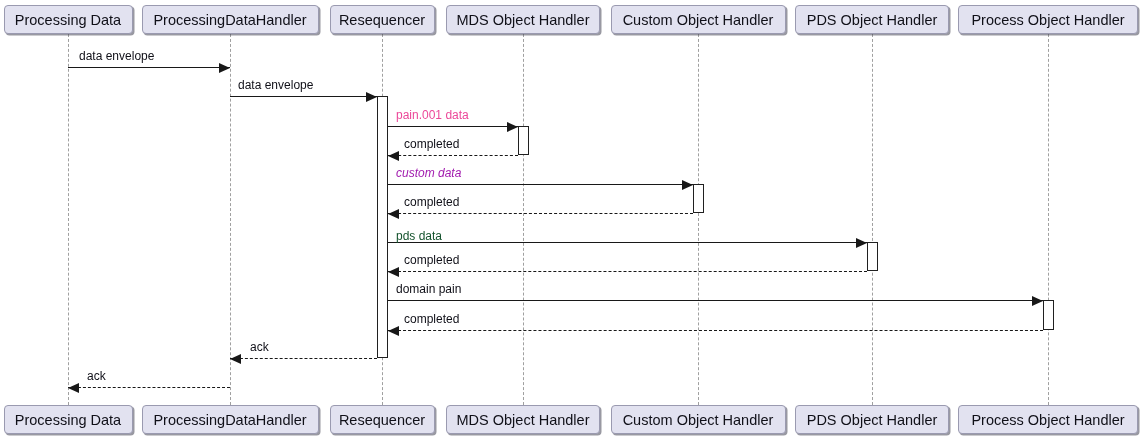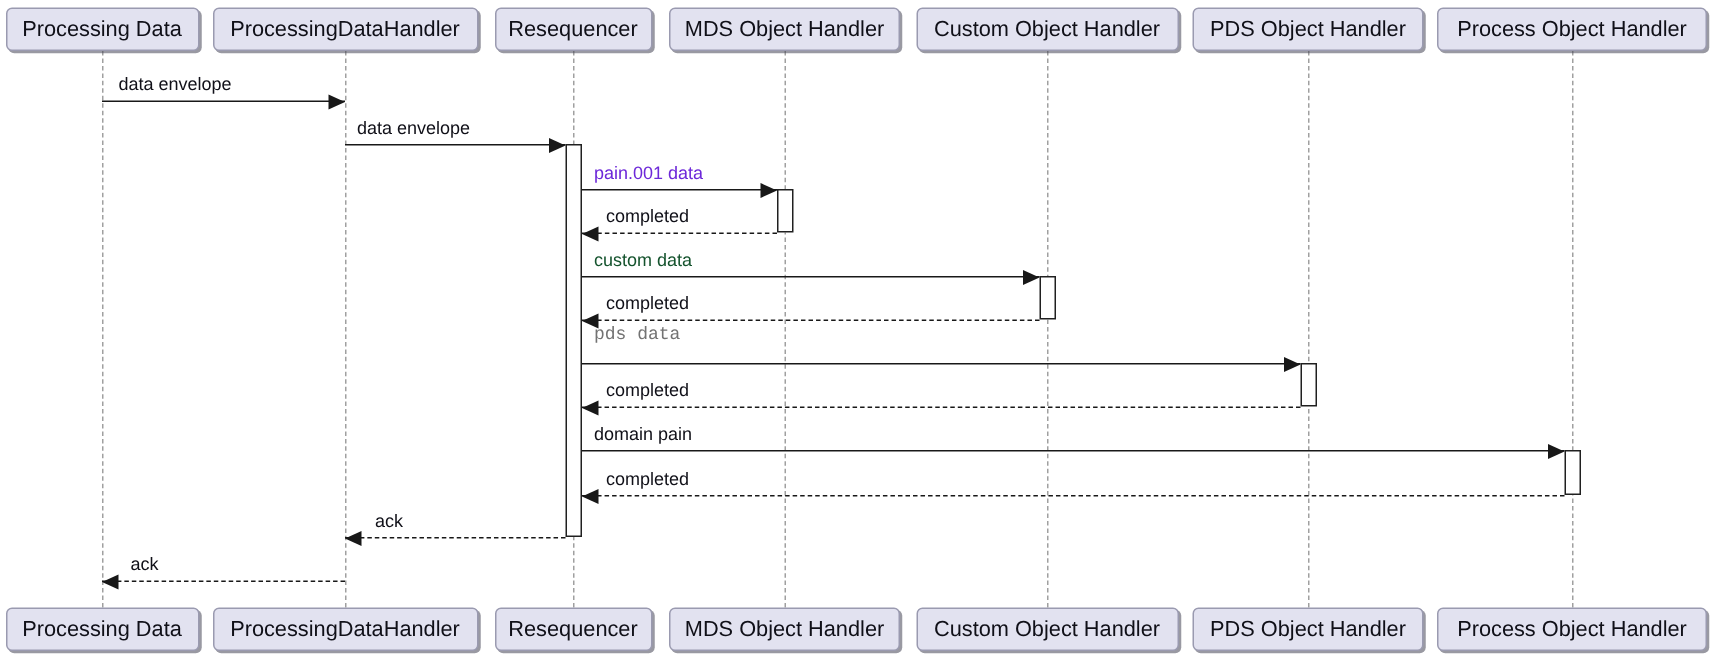--- a/index.html
+++ b/index.html
@@ -114,33 +114,33 @@
     <div class="act" style="left: 866.5px; top: 242px; width: 11px; height: 29px; background: rgb(255, 255, 255); border-color: rgb(32, 32, 32);"></div>
     <div class="act" style="left: 1042.5px; top: 300px; width: 11px; height: 30px; background: rgb(255, 255, 255); border-color: rgb(32, 32, 32);"></div>
     <div class="mline solid" style="left: 68px; top: 67px; width: 162px; border-top-color: rgb(24, 24, 24);"></div>
     <div class="mhead right" style="left: 219px; top: 62.5px;"></div>
     <div class="mlabel" style="left: 79px; top: 49px; color: rgb(16, 16, 24);">data envelope</div>
     <div class="mline solid" style="left: 230px; top: 96px; width: 147px; border-top-color: rgb(24, 24, 24);"></div>
     <div class="mhead right" style="left: 366px; top: 91.5px;"></div>
     <div class="mlabel" style="left: 238px; top: 78px; color: rgb(16, 16, 24);">data envelope</div>
     <div class="mline solid" style="left: 388px; top: 126px; width: 130px; border-top-color: rgb(24, 24, 24);"></div>
     <div class="mhead right" style="left: 507px; top: 121.5px;"></div>
-    <div class="mlabel" style="left: 396px; top: 108px; color: #6d28d9;">pain.001 data</div>
+    <div class="mlabel" style="left: 396px; top: 108px; color: #ec4899;">pain.001 data</div>
     <div class="mline dashed" style="left: 388px; top: 155px; width: 130px; border-top-color: rgb(24, 24, 24);"></div>
     <div class="mhead left" style="left: 388px; top: 150.5px;"></div>
     <div class="mlabel" style="left: 404px; top: 137px; color: rgb(16, 16, 24);">completed</div>
     <div class="mline solid" style="left: 388px; top: 184px; width: 305px; border-top-color: rgb(24, 24, 24);"></div>
     <div class="mhead right" style="left: 682px; top: 179.5px;"></div>
-    <div class="mlabel" style="left: 396px; top: 166px; color: #14532d;">custom data</div>
+    <div class="mlabel" style="left: 396px; top: 166px; color: #a21caf; font-style: italic;">custom data</div>
     <div class="mline dashed" style="left: 388px; top: 213px; width: 305px; border-top-color: rgb(24, 24, 24);"></div>
     <div class="mhead left" style="left: 388px; top: 208.5px;"></div>
     <div class="mlabel" style="left: 404px; top: 195px; color: rgb(16, 16, 24);">completed</div>
     <div class="mline solid" style="left: 388px; top: 242px; width: 479px; border-top-color: rgb(24, 24, 24);"></div>
     <div class="mhead right" style="left: 856px; top: 237.5px;"></div>
-    <div class="mlabel" style="left: 396px; top: 216px; color: #737373; font-family: Liberation Mono, monospace;">pds data</div>
+    <div class="mlabel" style="left: 396px; top: 229px; color: #14532d;">pds data</div>
     <div class="mline dashed" style="left: 388px; top: 271px; width: 479px; border-top-color: rgb(24, 24, 24);"></div>
     <div class="mhead left" style="left: 388px; top: 266.5px;"></div>
     <div class="mlabel" style="left: 404px; top: 253px; color: rgb(16, 16, 24);">completed</div>
     <div class="mline solid" style="left: 388px; top: 300px; width: 655px; border-top-color: rgb(24, 24, 24);"></div>
     <div class="mhead right" style="left: 1032px; top: 295.5px;"></div>
     <div class="mlabel" style="left: 396px; top: 282px; color: rgb(16, 16, 24);">domain pain</div>
     <div class="mline dashed" style="left: 388px; top: 330px; width: 655px; border-top-color: rgb(24, 24, 24);"></div>
     <div class="mhead left" style="left: 388px; top: 325.5px;"></div>
     <div class="mlabel" style="left: 404px; top: 312px; color: rgb(16, 16, 24);">completed</div>
     <div class="mline dashed" style="left: 230px; top: 358px; width: 147px; border-top-color: rgb(24, 24, 24);"></div>

